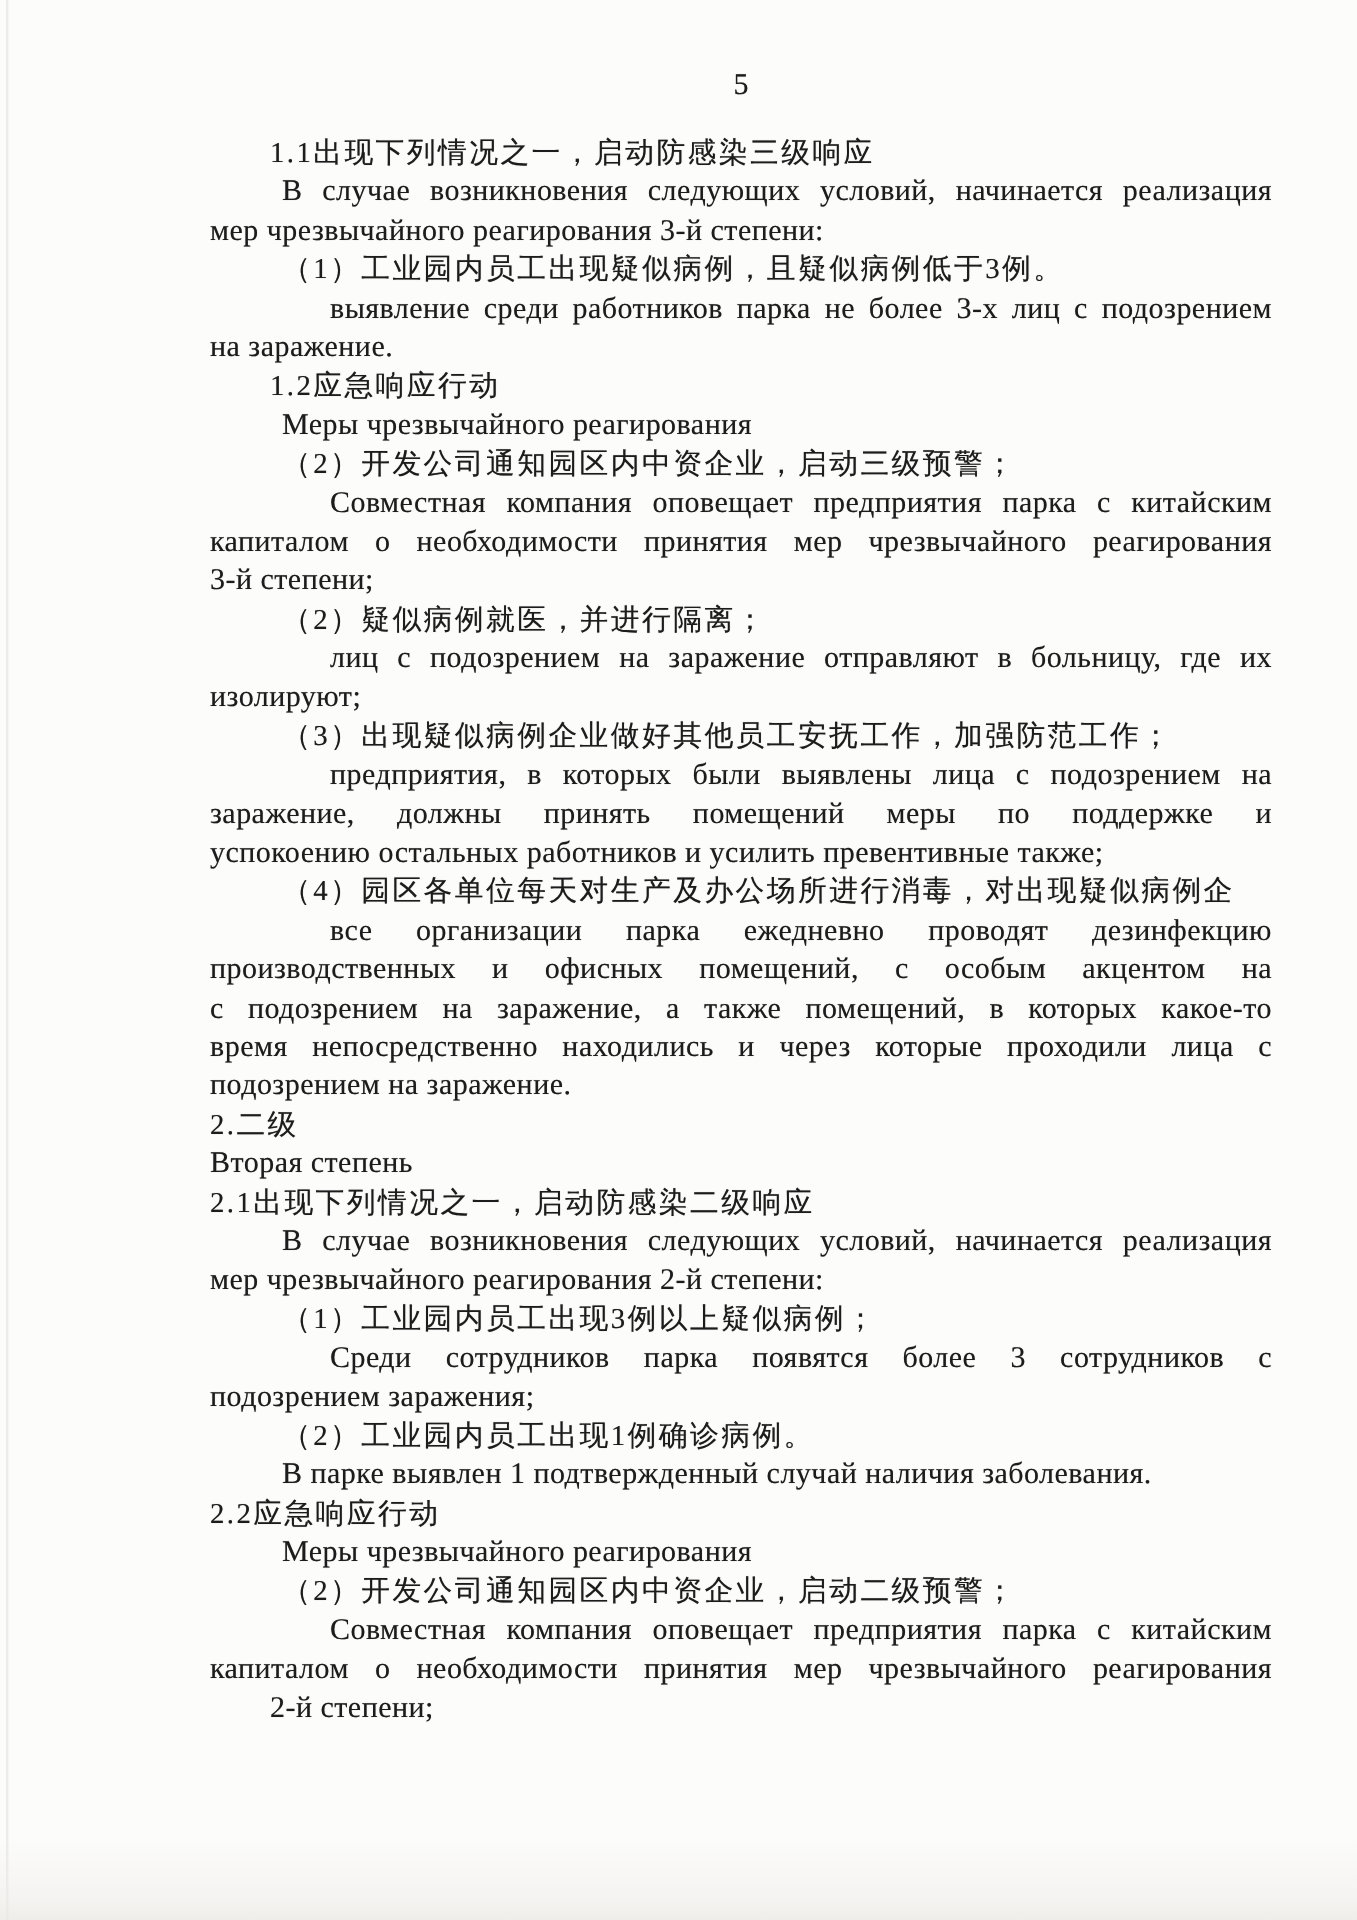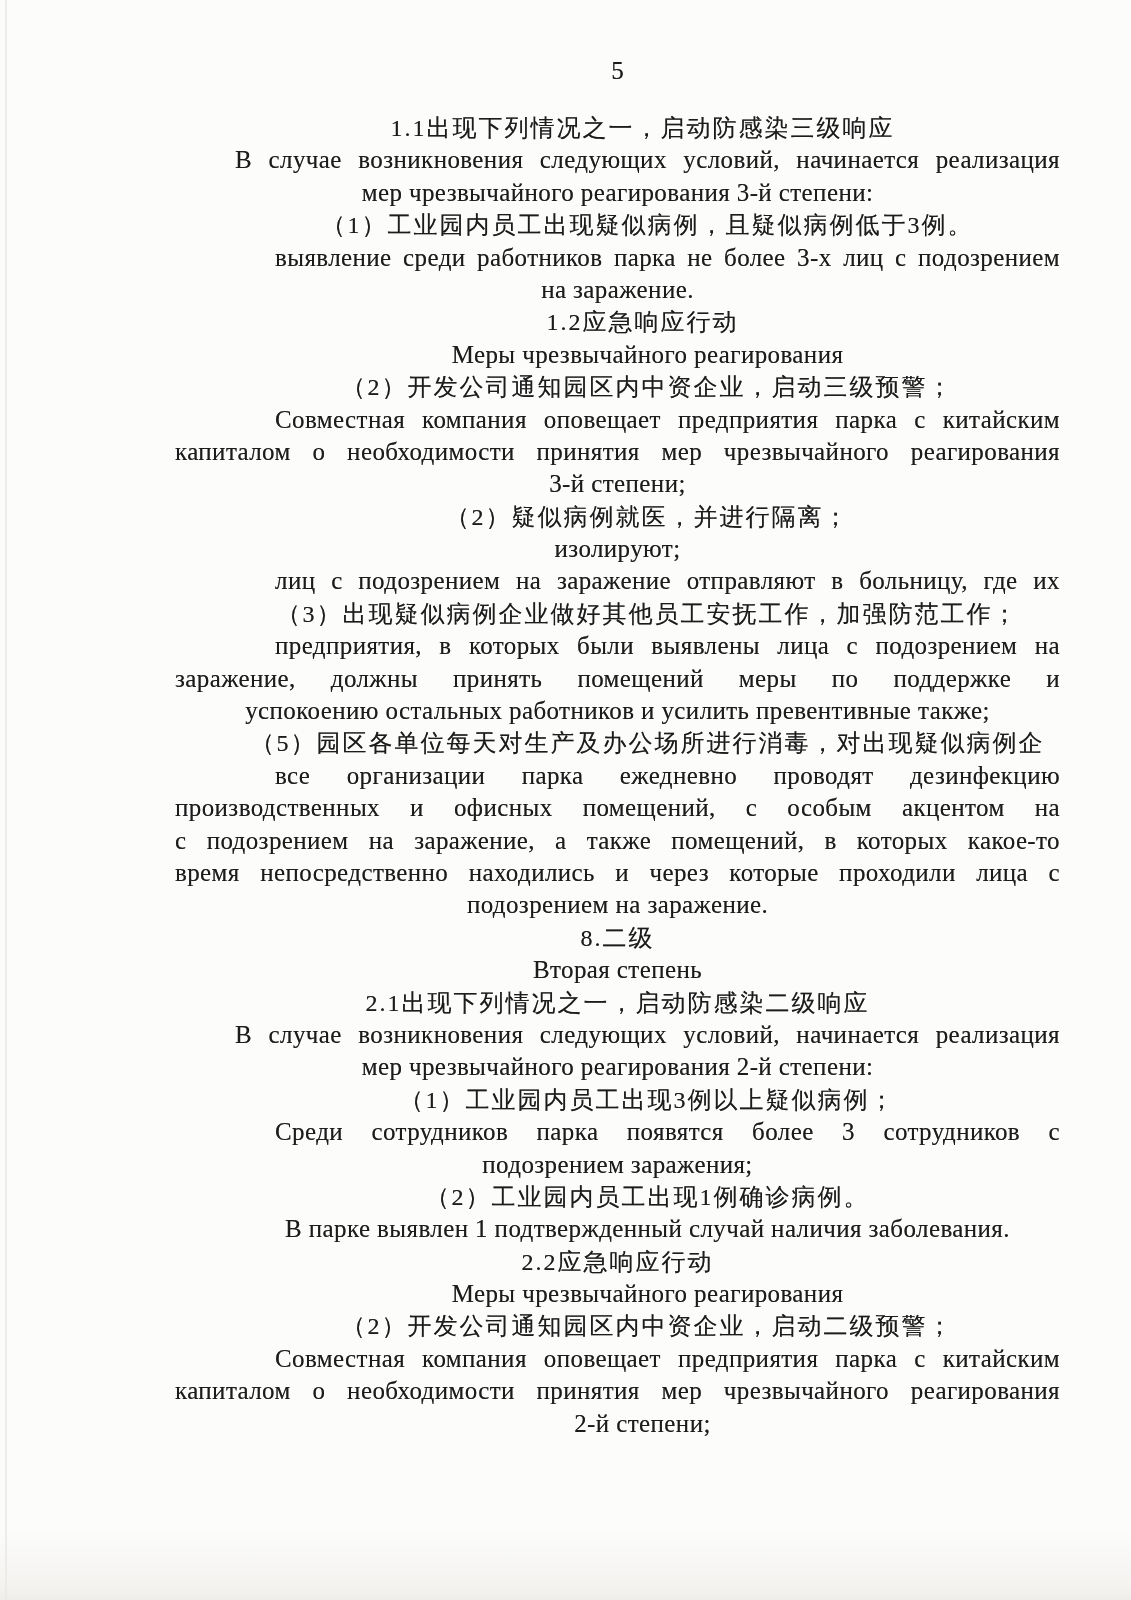--- a/index.html
+++ b/index.html
@@ -28,21 +28,20 @@
   }
   .content{
     position:absolute;left:175px;top:112px;width:885px;
   }
   .line{
     font-size:25px;
     line-height:32.4px;height:32.4px;
     letter-spacing:.4px;
     white-space:nowrap;
     text-shadow:0 0 .6px rgba(0,0,0,.5);
-    text-align:center;
   }
   .line.zh{
     font-size:24px;
     letter-spacing:2px;
   }
   .ind1{padding-left:50px;}
   .ind2{padding-left:60px;}
   .ind3{padding-left:100px;}
   .just{
     white-space:normal;
@@ -63,33 +62,33 @@
       <div class="line zh ind2">（1）工业园内员工出现疑似病例，且疑似病例低于3例。</div>
       <div class="line ru ind3 just">выявление среди работников парка не более 3-х лиц с подозрением</div>
       <div class="line ru">на заражение.</div>
       <div class="line zh ind1">1.2应急响应行动</div>
       <div class="line ru ind2">Меры чрезвычайного реагирования</div>
       <div class="line zh ind2">（2）开发公司通知园区内中资企业，启动三级预警；</div>
       <div class="line ru ind3 just">Совместная компания оповещает предприятия парка с китайским</div>
       <div class="line ru just">капиталом о необходимости принятия мер чрезвычайного реагирования</div>
       <div class="line ru">3-й степени;</div>
       <div class="line zh ind2">（2）疑似病例就医，并进行隔离；</div>
+      <div class="line ru ind3 just">лиц с подозрением на заражение отправляют в больницу, где их</div>
       <div class="line ru">изолируют;</div>
-      <div class="line ru ind3 just">лиц с подозрением на заражение отправляют в больницу, где их</div>
       <div class="line zh ind2">（3）出现疑似病例企业做好其他员工安抚工作，加强防范工作；</div>
       <div class="line ru ind3 just">предприятия, в которых были выявлены лица с подозрением на</div>
       <div class="line ru just">заражение, должны принять помещений меры по поддержке и</div>
       <div class="line ru">успокоению остальных работников и усилить превентивные также;</div>
-      <div class="line zh ind2">（5）园区各单位每天对生产及办公场所进行消毒，对出现疑似病例企</div>
+      <div class="line zh ind2">（4）园区各单位每天对生产及办公场所进行消毒，对出现疑似病例企</div>
       <div class="line ru ind3 just">все организации парка ежедневно проводят дезинфекцию</div>
       <div class="line ru just">производственных и офисных помещений, с особым акцентом на</div>
       <div class="line ru just">с подозрением на заражение, а также помещений, в которых какое-то</div>
       <div class="line ru just">время непосредственно находились и через которые проходили лица с</div>
       <div class="line ru">подозрением на заражение.</div>
-      <div class="line zh">8.二级</div>
+      <div class="line zh">2.二级</div>
       <div class="line ru">Вторая степень</div>
       <div class="line zh">2.1出现下列情况之一，启动防感染二级响应</div>
       <div class="line ru ind2 just">В случае возникновения следующих условий, начинается реализация</div>
       <div class="line ru">мер чрезвычайного реагирования 2-й степени:</div>
       <div class="line zh ind2">（1）工业园内员工出现3例以上疑似病例；</div>
       <div class="line ru ind3 just">Среди сотрудников парка появятся более 3 сотрудников с</div>
       <div class="line ru">подозрением заражения;</div>
       <div class="line zh ind2">（2）工业园内员工出现1例确诊病例。</div>
       <div class="line ru ind2">В парке выявлен 1 подтвержденный случай наличия заболевания.</div>
       <div class="line zh">2.2应急响应行动</div>

